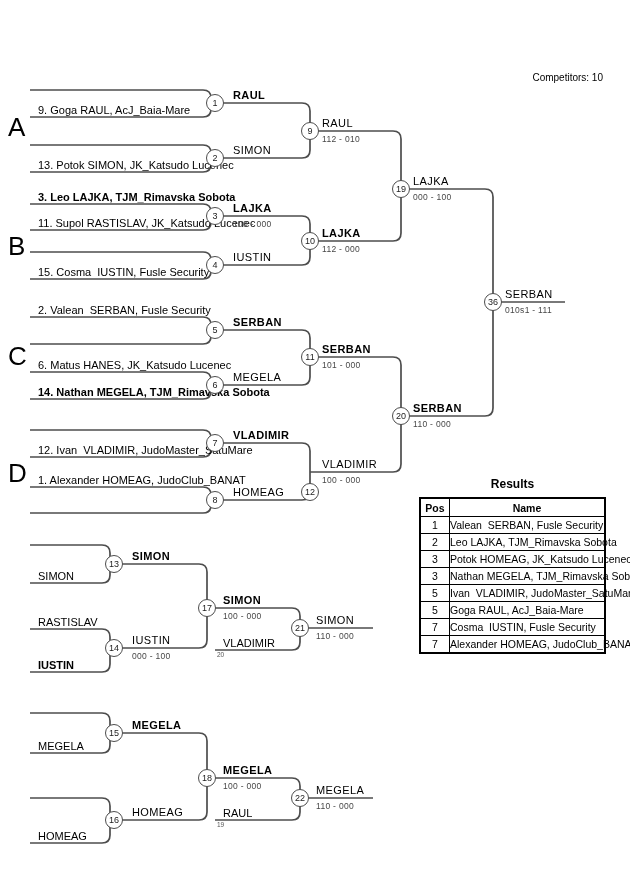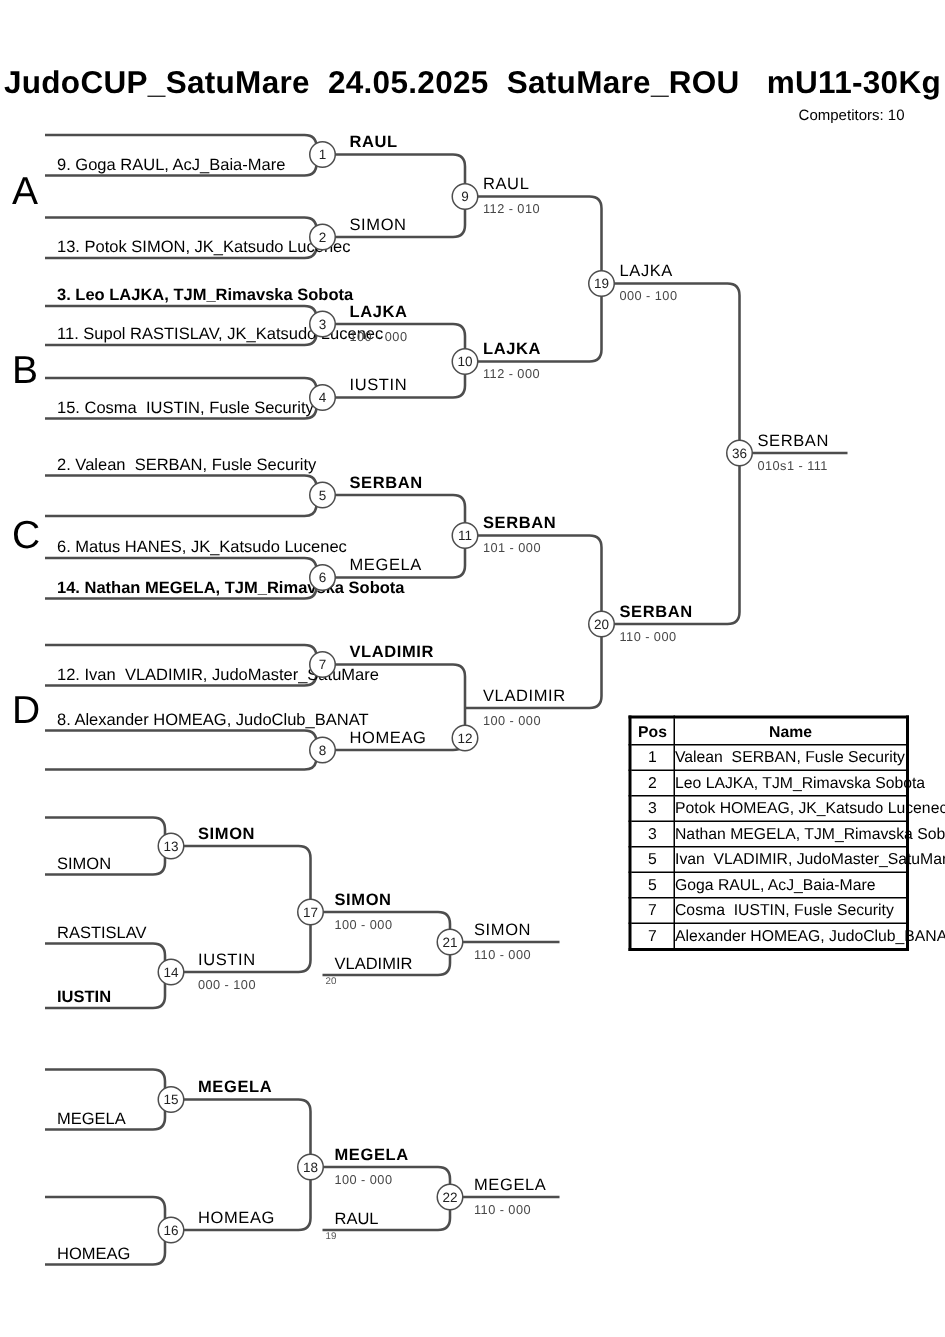--- a/index.html
+++ b/index.html
@@ -27,21 +27,20 @@
   table.results td{height:16px;}
   td.pos,th.pos{width:28px;text-align:center;}
   td.name{padding-left:6px;white-space:pre;overflow:visible;}
   th.name{text-align:center;}
 </style>
 </head>
 <body>
 
 <div class="sheet">
 
-  <div class="abs title">JudoCUP_SatuMare  24.05.2025  SatuMare_ROU   mU11-30Kg</div>
   <div class="abs competitors">Competitors: 10</div>
 
   <svg class="lines" width="630" height="891" viewBox="0 0 630 891">
     <g fill="none" stroke="#4d4d4d" stroke-width="1.7">
 
       <path d="M30 90 H203 Q211 90 211 98 V103 M30 117 H203 Q211 117 211 109 V103
                M30 145 H203 Q211 145 211 153 V158 M30 172 H203 Q211 172 211 164 V158
                M30 204 H203 Q211 204 211 212 V216 M30 230 H203 Q211 230 211 222 V216
                M30 252 H203 Q211 252 211 260 V265 M30 279 H203 Q211 279 211 271 V265
                M30 317 H203 Q211 317 211 325 V330 M30 344 H203 Q211 344 211 336 V330
@@ -78,21 +77,21 @@
 
   <span class="abs nm" style="left:38px;top:104px;">9. Goga RAUL, AcJ_Baia-Mare</span>
   <span class="abs nm" style="left:38px;top:159px;">13. Potok SIMON, JK_Katsudo Lucenec</span>
   <span class="abs nm b" style="left:38px;top:191px;">3. Leo LAJKA, TJM_Rimavska Sobota</span>
   <span class="abs nm" style="left:38px;top:217px;">11. Supol RASTISLAV, JK_Katsudo Lucenec</span>
   <span class="abs nm" style="left:38px;top:266px;">15. Cosma  IUSTIN, Fusle Security</span>
   <span class="abs nm" style="left:38px;top:304px;">2. Valean  SERBAN, Fusle Security</span>
   <span class="abs nm" style="left:38px;top:359px;">6. Matus HANES, JK_Katsudo Lucenec</span>
   <span class="abs nm b" style="left:38px;top:386px;">14. Nathan MEGELA, TJM_Rimavska Sobota</span>
   <span class="abs nm" style="left:38px;top:444px;">12. Ivan  VLADIMIR, JudoMaster_SatuMare</span>
-  <span class="abs nm" style="left:38px;top:474px;">8. Alexander HOMEAG, JudoClub_BANAT</span>
+  <span class="abs nm" style="left:38px;top:474px;">1. Alexander HOMEAG, JudoClub_BANAT</span>
 
   <span class="abs wl b" style="left:233px;top:89px;">RAUL</span>
   <span class="abs wl" style="left:233px;top:144px;">SIMON</span>
   <span class="abs wl b" style="left:233px;top:202px;">LAJKA</span>
   <span class="abs sc" style="left:233px;top:219px;">100 - 000</span>
   <span class="abs wl" style="left:233px;top:251px;">IUSTIN</span>
   <span class="abs wl b" style="left:233px;top:316px;">SERBAN</span>
   <span class="abs wl" style="left:233px;top:371px;">MEGELA</span>
   <span class="abs wl b" style="left:233px;top:429px;">VLADIMIR</span>
   <span class="abs wl" style="left:233px;top:486px;">HOMEAG</span>
@@ -156,20 +155,21 @@
   <span class="cir" style="left:105px;top:555px;">13</span>
   <span class="cir" style="left:105px;top:639px;">14</span>
   <span class="cir" style="left:105px;top:724px;">15</span>
   <span class="cir" style="left:105px;top:811px;">16</span>
   <span class="cir" style="left:198px;top:599px;">17</span>
   <span class="cir" style="left:198px;top:769px;">18</span>
   <span class="cir" style="left:291px;top:619px;">21</span>
   <span class="cir" style="left:291px;top:789px;">22</span>
 
   <div class="results-wrap">
+    <div class="results-title">Results</div>
     <table class="results">
       <tbody>
           <tr>
         <th class="pos">Pos</th>
         <th class="name">Name</th>
       </tr>
       <tr>
         <td class="pos">1</td>
         <td class="name">Valean  SERBAN, Fusle Security</td>
       </tr>

